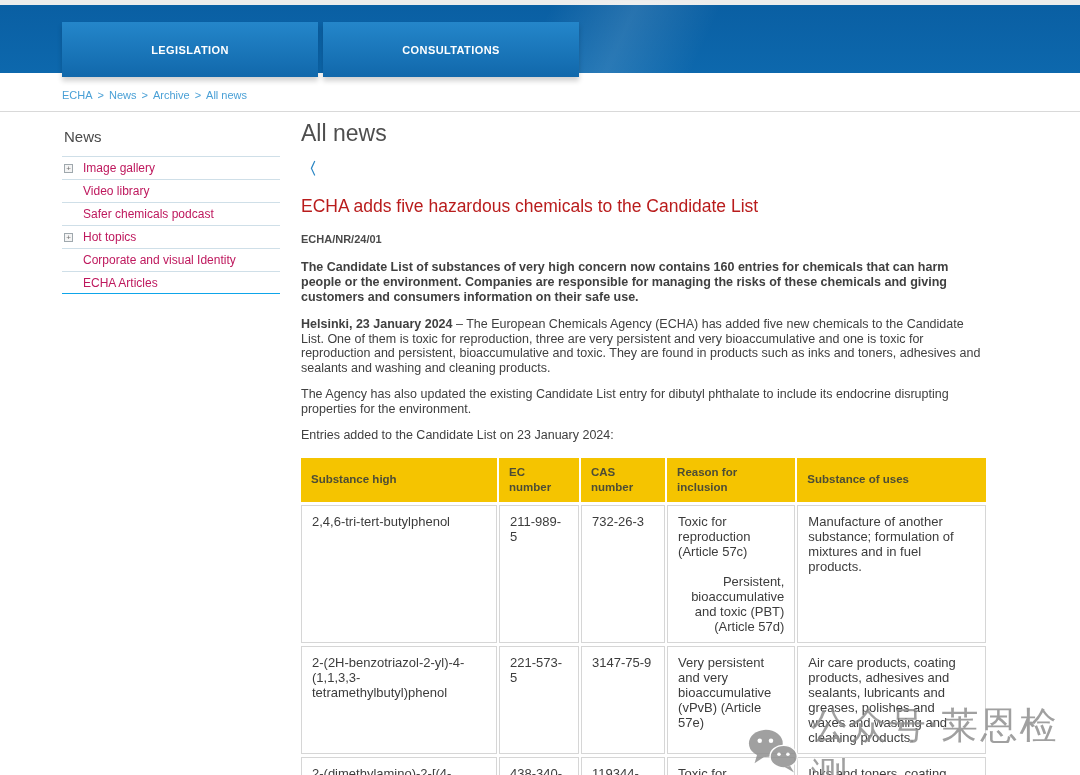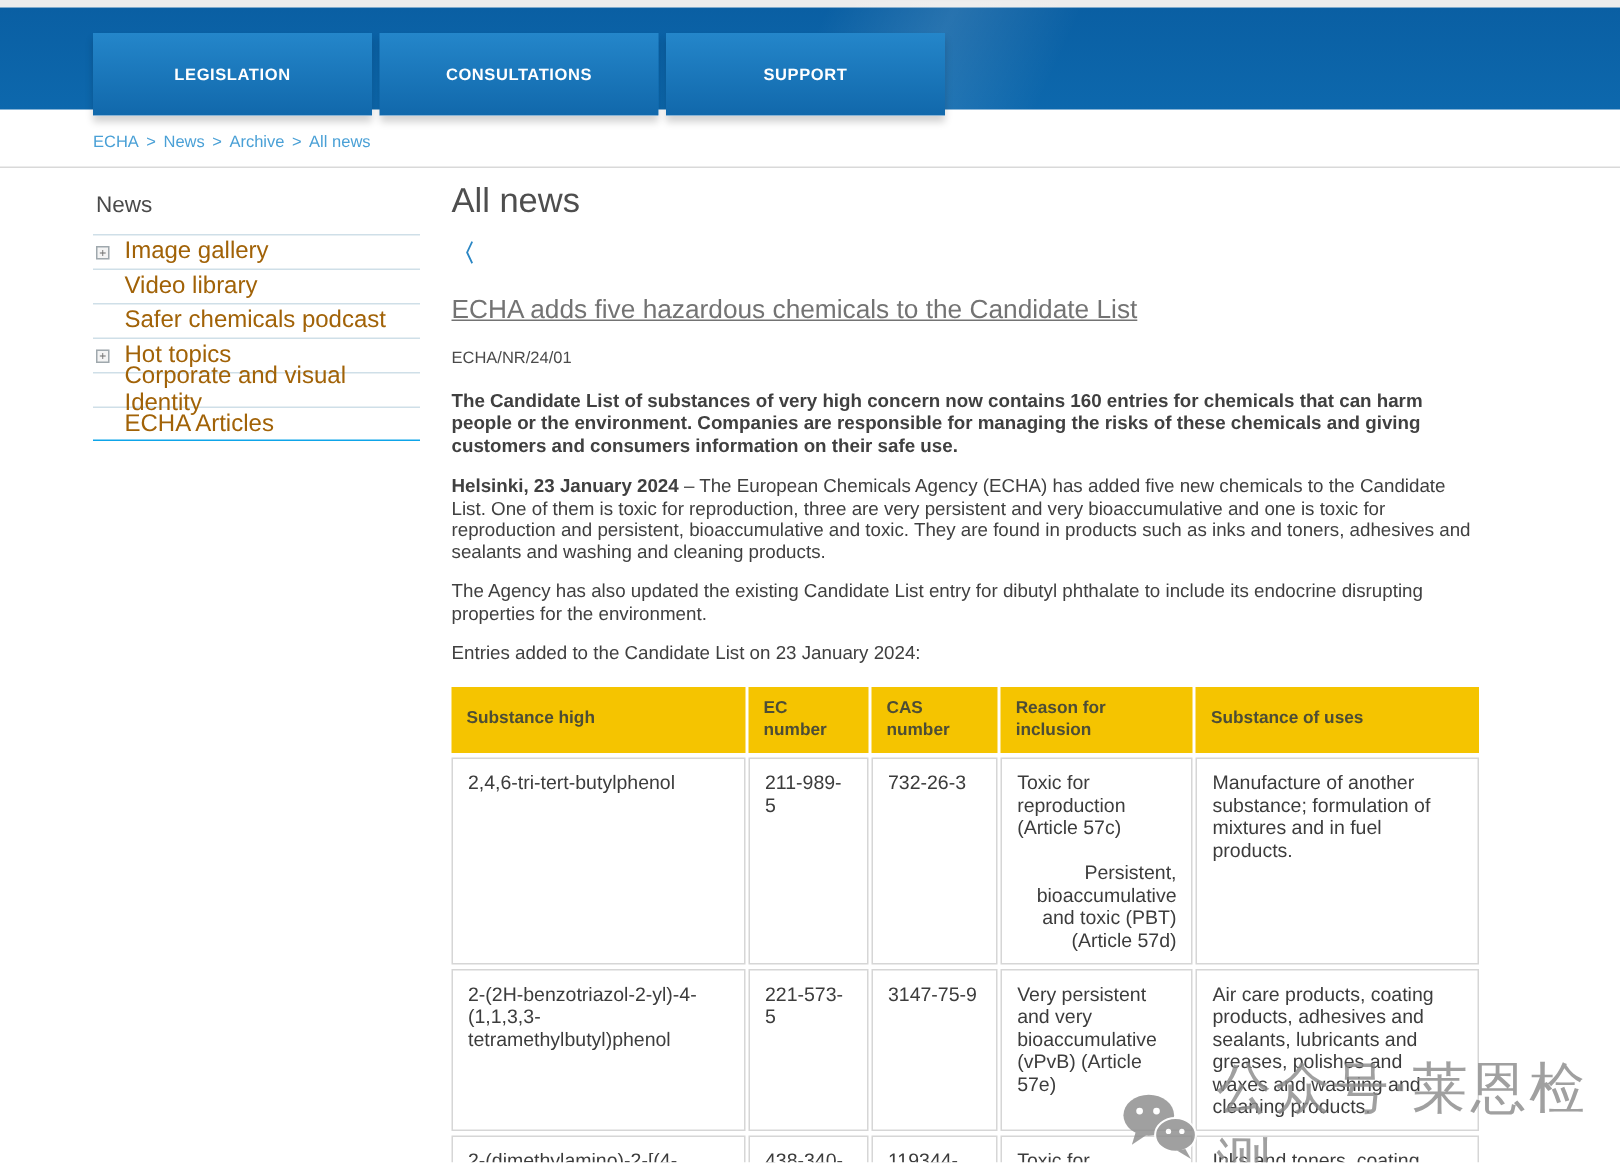--- a/index.html
+++ b/index.html
@@ -14,21 +14,21 @@
     position:absolute; top:5px; left:0; width:1080px; height:68px;
     background:linear-gradient(180deg,#0a5fa3 0%,#0d68ad 100%);
   }
   .swoosh {
     position:absolute; left:525px; top:-4px; width:190px; height:80px;
     background:linear-gradient(100deg, rgba(255,255,255,0) 8%, rgba(255,255,255,0.12) 50%, rgba(255,255,255,0) 92%);
     transform:skewX(-16deg); pointer-events:none;
   }
   .nav { position:absolute; left:62px; top:17px; display:flex; gap:5px; }
   .nav-item {
-    width:186px; height:55px; display:flex; align-items:center; justify-content:center;
+    width:256px; height:55px; display:flex; align-items:center; justify-content:center;
     background:linear-gradient(180deg,#2486ca 0%,#1168ab 100%);
     color:#ffffff; font-size:11px; font-weight:bold; letter-spacing:.4px;
     box-shadow:0 4px 5px rgba(0,0,0,0.18); cursor:pointer; text-align:center;
   }
   
   .breadcrumb { position:absolute; top:89px; left:62px; font-size:11px; color:#4aa0d6; }
   .breadcrumb a { color:#4aa0d6; text-decoration:none; cursor:pointer; }
   .breadcrumb .sep { margin:0 5px; color:#4aa0d6; }
   .page-divider { position:absolute; top:111px; left:0; width:1080px; height:1px; background:#d9d9d9; }
   
@@ -39,27 +39,27 @@
     display:flex; align-items:center; height:23px;
     border-top:1px solid #cfdfe8;
   }
   .sidebar li:last-child { border-bottom:1px solid #0ea5e9; }
   .expander {
     width:9px; height:9px; margin:0 10px 0 2px; flex:0 0 9px;
     border:1px solid #9fa8ad; background:#f4f4f4; color:#6f6f6f;
     font-size:8px; line-height:7px; text-align:center; cursor:pointer;
   }
   .expander-spacer { width:9px; margin:0 10px 0 2px; flex:0 0 9px; }
-  .sidebar a { font-size:16px; color:#a16207; text-decoration:none; cursor:pointer; }
+  .sidebar a { font-size:12px; color:#be185d; text-decoration:none; cursor:pointer; }
   
   .main { position:absolute; top:118px; left:301px; width:687px; }
   .main h1 { font-size:23px; font-weight:400; color:#4e4e4e; margin:2px 0 12px; }
   .back { color:#2a86c4; font-size:16px; font-weight:bold; margin:0 0 16px; width:18px; cursor:pointer; }
-  .main h2 { font-size:17.5px; font-weight:400; color:#737373; margin:6px 0 16px;text-decoration:underline; }
-  .ref { font-size:11px; color:#4a4a4a; margin-bottom:15px; }
+  .main h2 { font-size:17.5px; font-weight:400; color:#b91c1c; margin:6px 0 16px; }
+  .ref { font-size:11px; color:#4a4a4a; margin-bottom:15px;font-weight:bold; }
   .main p { font-size:12.5px; color:#404040; line-height:14.5px; margin-bottom:12px; }
   .lead { font-weight:bold; color:#3c3c3c; line-height:15px !important; }
   
   table.entries { border-collapse:separate; border-spacing:2px 3px; margin:3px 0 0 -2px; table-layout:fixed; }
   col.c1{width:198px} col.c2{width:81px} col.c3{width:85px} col.c4{width:129px} col.c5{width:194px}
   .entries th {
     background:#f5c400; color:#4d4d35; font-size:11.5px; font-weight:bold;
     text-align:left; vertical-align:middle; padding:6px 10px; height:44px; line-height:15px;
   }
   .entries td {
@@ -82,21 +82,20 @@
 
 <div class="page">
 
   <div class="topstrip"></div>
 
   <header class="header">
     <div class="swoosh"></div>
     <nav class="nav" id="nav">
         <div class="nav-item">LEGISLATION</div>
         <div class="nav-item">CONSULTATIONS</div>
-        <div class="nav-item">SUPPORT</div>
       </nav>
   </header>
 
   <div class="breadcrumb" id="breadcrumb"><a>ECHA</a><span class="sep">&gt;</span><a>News</a><span class="sep">&gt;</span><a>Archive</a><span class="sep">&gt;</span><a>All news</a></div>
   <div class="page-divider"></div>
 
   <aside class="sidebar">
     <div class="sidebar-title">News</div>
     <ul id="sidebar-list">
         <li>

